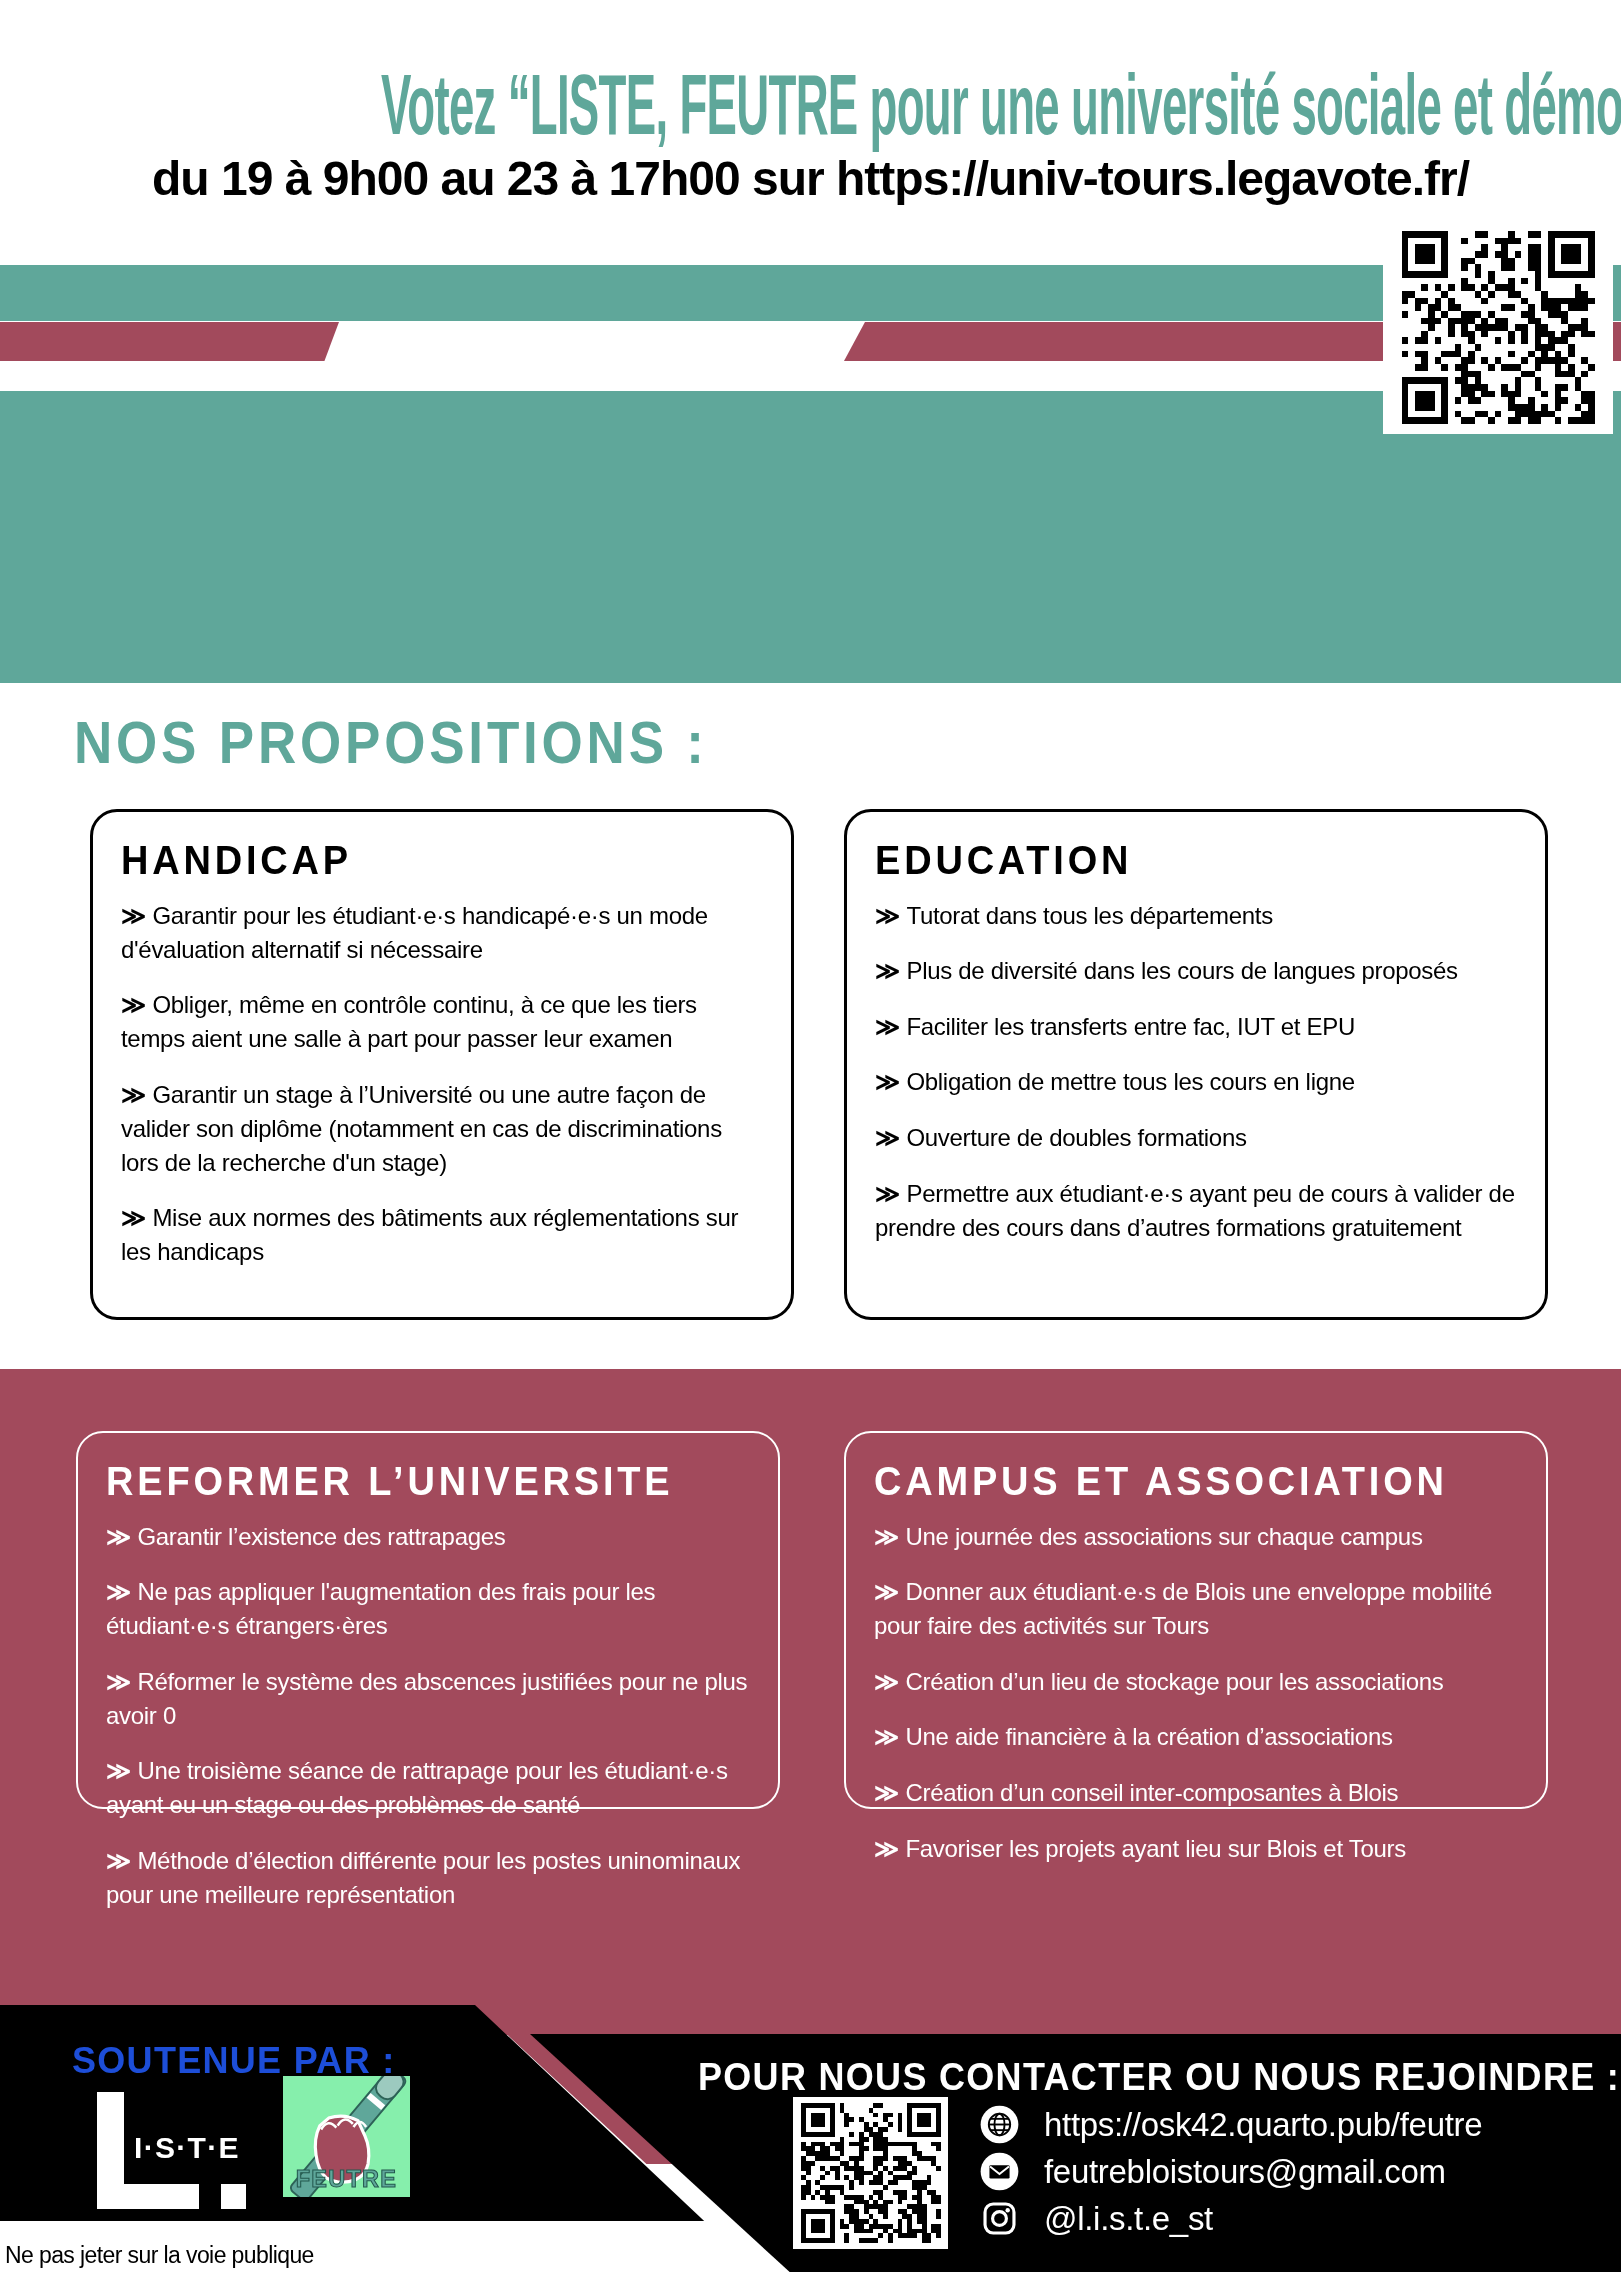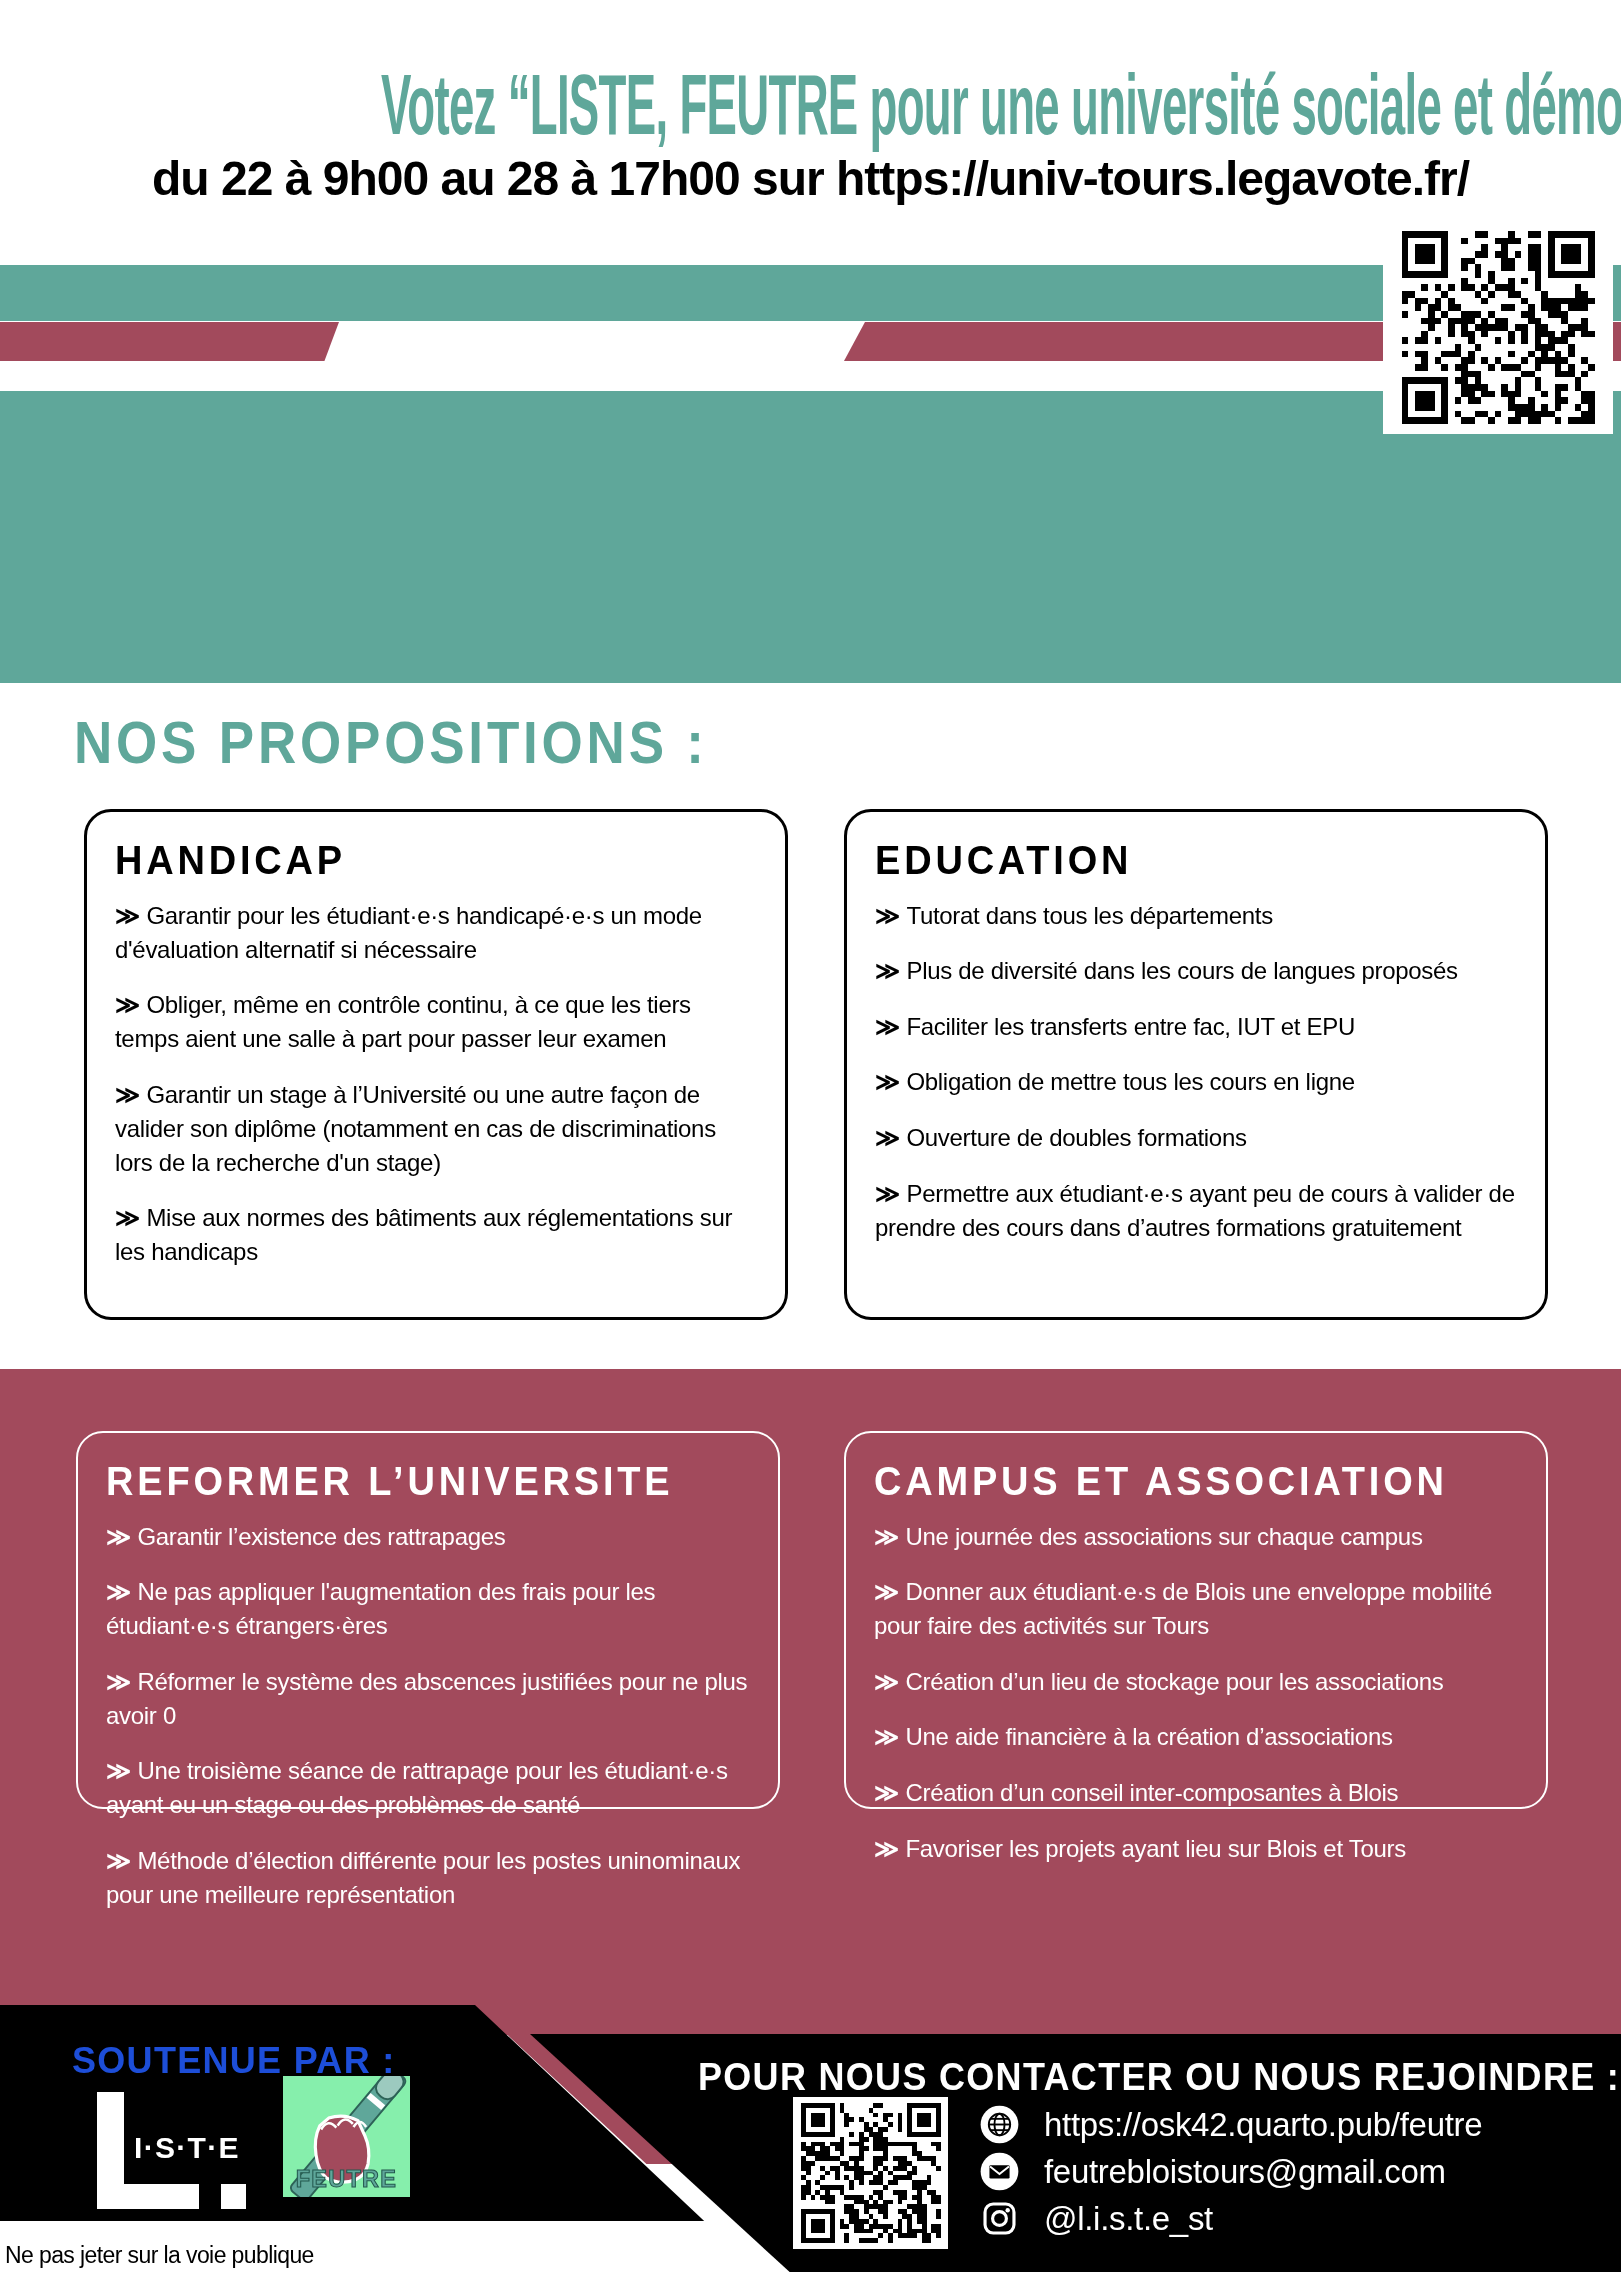--- a/index.html
+++ b/index.html
@@ -41,21 +41,21 @@
   }
 
   
   .nos-heading{
     top:713px;left:74px;font-size:53px;font-weight:bold;color:#5FA79A;line-height:1;
     letter-spacing:3.8px;transform:scaleY(1.12);transform-origin:left top;white-space:nowrap;z-index:2;
   }
   .card{z-index:2;width:704px;border-radius:27px;box-sizing:border-box;padding:27px 28px;}
   .card.light{background:#fff;border:3.2px solid #000;top:809px;height:511px;color:#000;}
   .card.dark{background:transparent;border:2.5px solid #fff;top:1431px;height:378px;color:#fff;}
-  .card.c0{left:84px;}
+  .card.c0{left:90px;}
   .card.c1{left:844px;}
   .card.c2{left:76px;}
   .card.c3{left:844px;}
   .card-title{
     font-size:38px;font-weight:bold;letter-spacing:3.8px;line-height:1;
     transform:scaleY(1.08);transform-origin:left top;white-space:nowrap;margin-bottom:9px;
   }
   .card-item{font-size:24px;line-height:34px;letter-spacing:-0.3px;margin-top:21.6px;}
   .card-item .bullet{font-weight:bold;letter-spacing:0;margin-right:6.3px;}
 
@@ -92,21 +92,21 @@
   .row0{top:2105px;} .row1{top:2152px;} .row2{top:2199px;}
 
   .disclaimer{top:2242px;left:5px;font-size:23px;color:#000;z-index:5;letter-spacing:-0.6px;}
 </style>
 </head>
 <body>
 
 <div class="page">
 
   <div class="abs title">Votez “LISTE, FEUTRE pour une université sociale et démocratique”</div>
-  <div class="abs subtitle"><span>du 22 à 9h00 au 28 à 17h00 sur </span><span>https://univ-tours.legavote.fr/</span></div>
+  <div class="abs subtitle"><span>du 19 à 9h00 au 23 à 17h00 sur </span><span>https://univ-tours.legavote.fr/</span></div>
 
   <div class="abs teal-band"></div>
   <div class="abs maroon-stripe-left"></div>
   <div class="abs maroon-stripe-right"></div>
   <div class="abs qr-top">
     <svg class="qr" viewBox="0 0 29 29" shape-rendering="crispEdges">
         <g fill="#000">
           <rect x="11" y="0" width="1" height="1"></rect>
           <rect x="12" y="0" width="1" height="1"></rect>
           <rect x="16" y="0" width="1" height="1"></rect>

